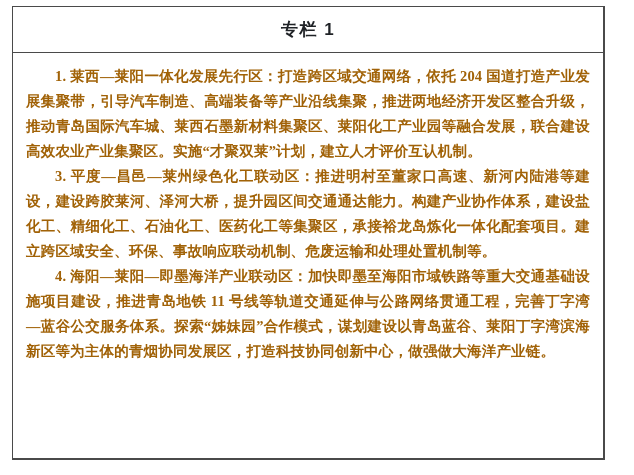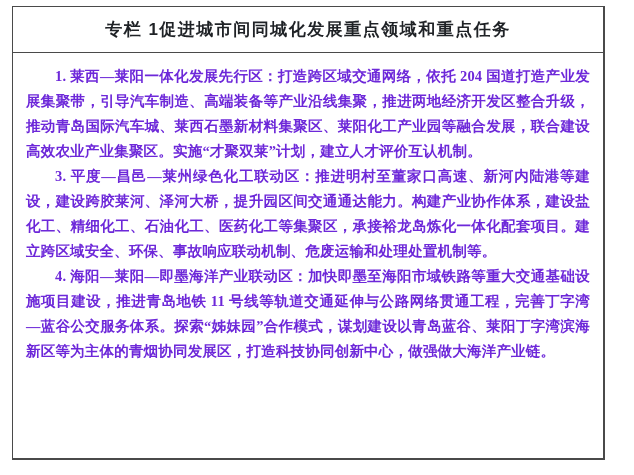--- a/index.html
+++ b/index.html
@@ -34,40 +34,39 @@
     align-items: center;
     justify-content: center;
     font-weight: bold;
     font-size: 17px;
     letter-spacing: 1.5px;
     color: #1f2226;
     font-family: "Liberation Sans", "DejaVu Sans", sans-serif;
   }
   .column-body {
     padding: 11px 13px 10px 13px;
-    color: #6d28d9;
+    color: #a16207;
   }
   .column-body p {
     margin: 0;
     font-size: 14.5px;
     line-height: 25px;
     text-align: justify;
     text-indent: 2em;
     font-weight: 600;
     letter-spacing: 0.2px;
   }
 </style>
 </head>
 <body>
 
 <div class="page">
   <div class="column-box">
     <div class="column-title">
       <span>专栏 1</span>
-      <span>促进城市间同城化发展重点领域和重点任务</span>
     </div>
     <div class="column-body">
       <p>1. 莱西—莱阳一体化发展先行区：打造跨区域交通网络，依托 204 国道打造产业发展集聚带，引导汽车制造、高端装备等产业沿线集聚，推进两地经济开发区整合升级，推动青岛国际汽车城、莱西石墨新材料集聚区、莱阳化工产业园等融合发展，联合建设高效农业产业集聚区。实施“才聚双莱”计划，建立人才评价互认机制。</p>
       <p>3. 平度—昌邑—莱州绿色化工联动区：推进明村至董家口高速、新河内陆港等建设，建设跨胶莱河、泽河大桥，提升园区间交通通达能力。构建产业协作体系，建设盐化工、精细化工、石油化工、医药化工等集聚区，承接裕龙岛炼化一体化配套项目。建立跨区域安全、环保、事故响应联动机制、危废运输和处理处置机制等。</p>
       <p>4. 海阳—莱阳—即墨海洋产业联动区：加快即墨至海阳市域铁路等重大交通基础设施项目建设，推进青岛地铁 11 号线等轨道交通延伸与公路网络贯通工程，完善丁字湾—蓝谷公交服务体系。探索“姊妹园”合作模式，谋划建设以青岛蓝谷、莱阳丁字湾滨海新区等为主体的青烟协同发展区，打造科技协同创新中心，做强做大海洋产业链。</p>
     </div>
   </div>
 </div>
 
 </body></html>

